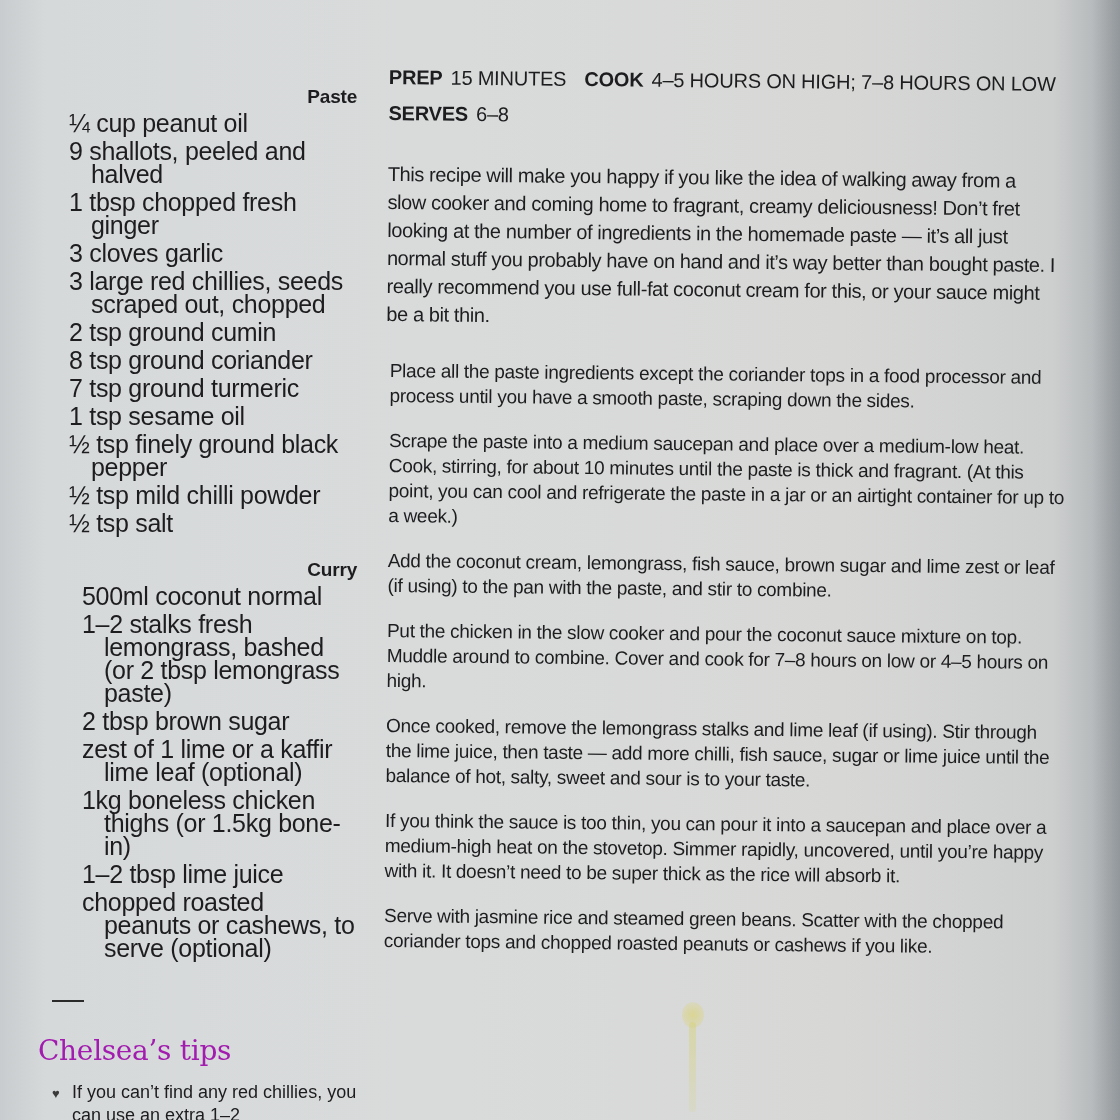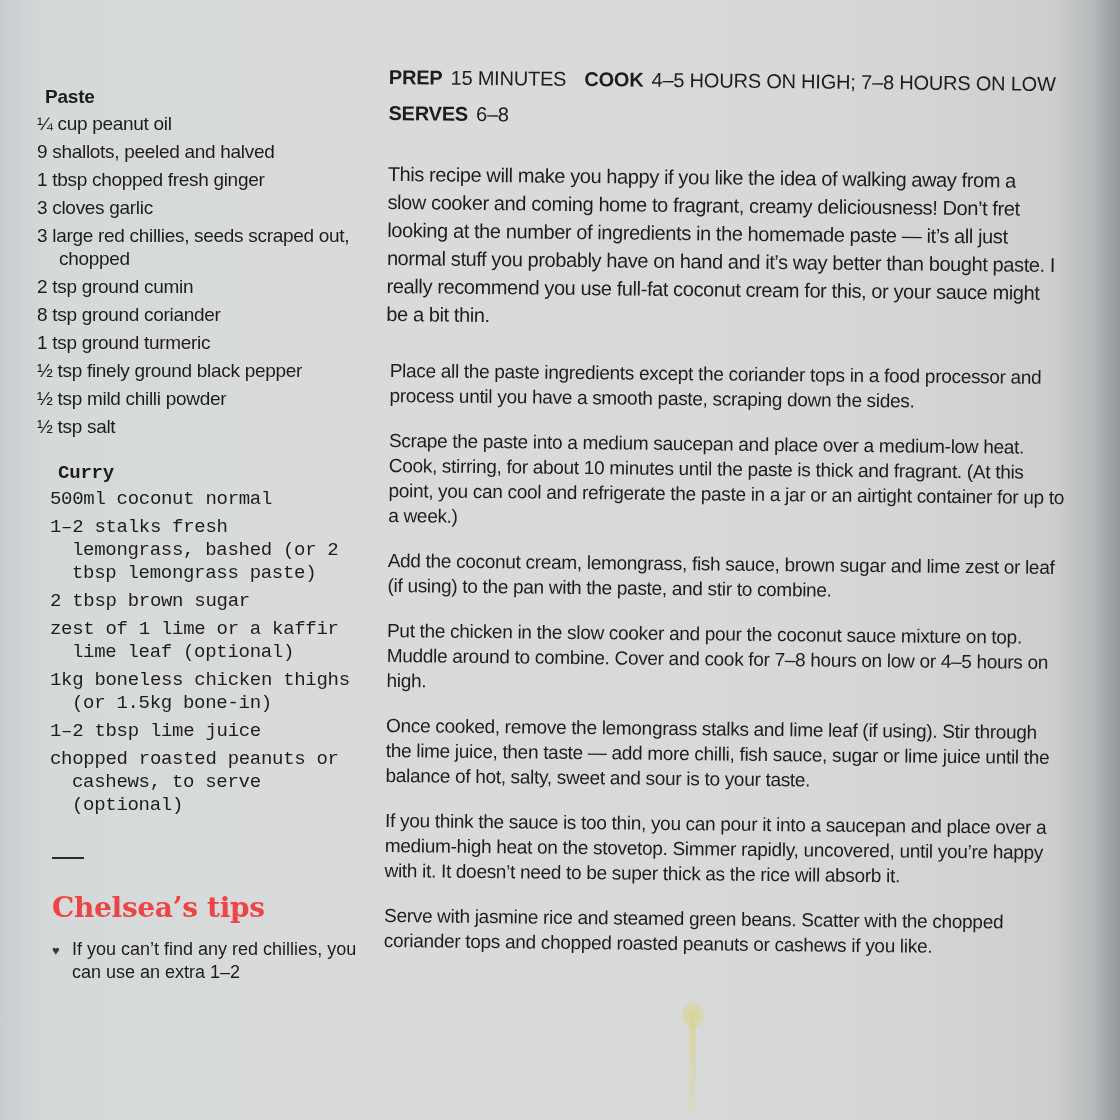--- a/index.html
+++ b/index.html
@@ -24,53 +24,54 @@
     
     .left-col {
       position: absolute;
       left: 37px;
       top: 86px;
       width: 320px;
     }
     .section-heading {
       font-weight: bold;
       font-size: 19px;
-      margin: 0 0 4px 8px;
+      margin: 0 0 4px 0;
       letter-spacing: -0.2px;
+      text-align: right;
     }
     .ingredient-list {
       list-style: none;
       margin: 0;
       padding: 0;
     }
     .ingredient-list li {
-      font-size: 19px;
+      font-size: 25px;
       line-height: 23px;
       margin-bottom: 5px;
       padding-left: 22px;
       text-indent: -22px;
       letter-spacing: -0.3px;
+      margin-left: 32px;
     }
     .curry-block {
       margin-top: 24px;
       padding-left: 13px;
-      font-family: Liberation Mono, monospace;
     }
     .divider {
       width: 32px;
       height: 0;
       border-top: 2px solid #2a2a2a;
       margin: 40px 0 0 15px;
     }
     .tips-title {
       font-family: "DejaVu Serif", "Liberation Serif", serif;
       font-size: 28px;
-      font-weight: bold;
-      color: #ef4444;
-      margin: 32px 0 0 15px;
+      font-weight: normal;
+      color: #a21caf;
+      margin: 32px 0 0 1px;
       letter-spacing: -0.3px;
     }
     .tips-list {
       list-style: none;
       margin: 14px 0 0 15px;
       padding: 0;
     }
     .tips-list li {
       position: relative;
       font-size: 18px;
@@ -154,21 +155,22 @@
   <div>
     <h3 class="section-heading">Paste</h3>
     <ul class="ingredient-list">
       <li>¼ cup peanut oil</li>
       <li>9 shallots, peeled and halved</li>
       <li>1 tbsp chopped fresh ginger</li>
       <li>3 cloves garlic</li>
       <li>3 large red chillies, seeds scraped out, chopped</li>
       <li>2 tsp ground cumin</li>
       <li>8 tsp ground coriander</li>
-      <li>1 tsp ground turmeric</li>
+      <li>7 tsp ground turmeric</li>
+      <li>1 tsp sesame oil</li>
       <li>½ tsp finely ground black pepper</li>
       <li>½ tsp mild chilli powder</li>
       <li>½ tsp salt</li>
     </ul>
   </div>
 
   <div class="curry-block">
     <h3 class="section-heading">Curry</h3>
     <ul class="ingredient-list">
       <li>500ml coconut normal</li>

